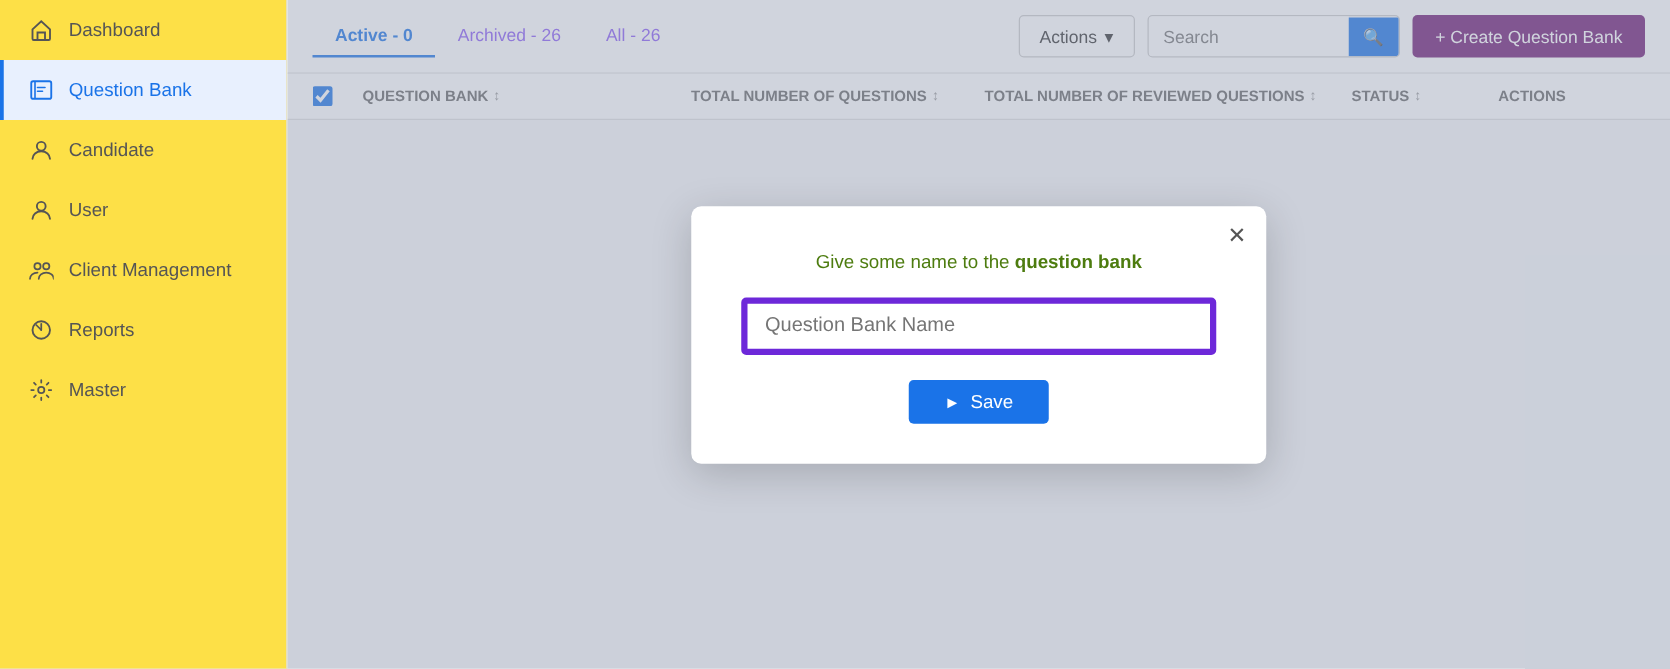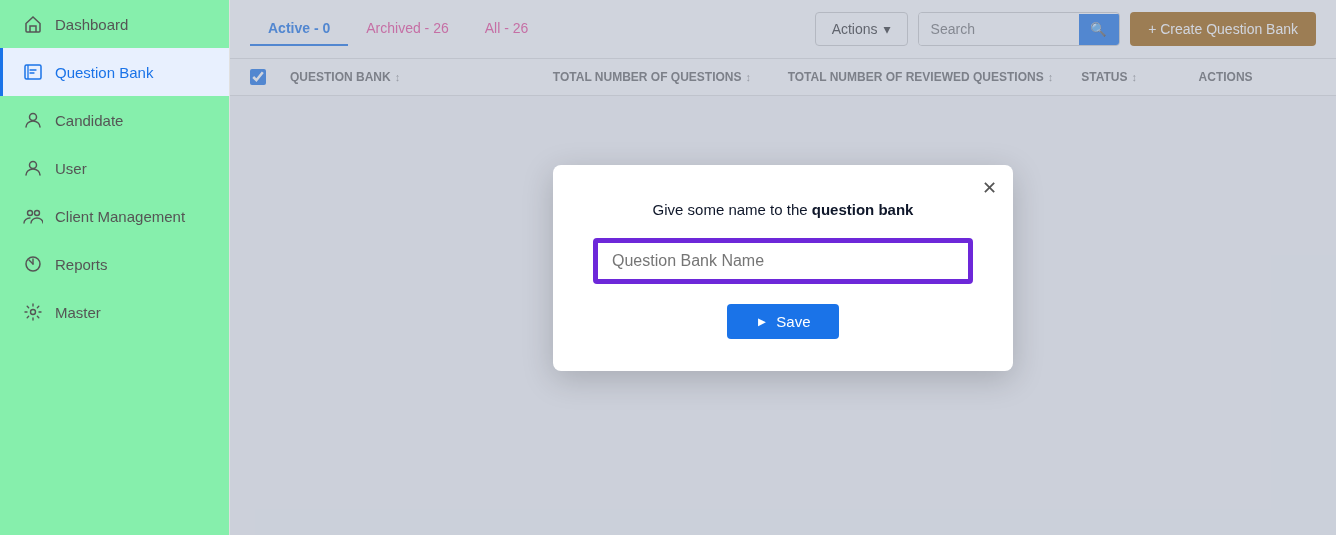--- a/index.html
+++ b/index.html
@@ -1,21 +1,21 @@
 <!DOCTYPE html>
 <html><head>
   <meta charset="utf-8">
   <style>
     * { box-sizing: border-box; margin: 0; padding: 0; }
     body { font-family: 'Segoe UI', Arial, sans-serif; background: #f0f2f5; display: flex; height: 535px; overflow: hidden; }
 
     
     .sidebar {
       width: 230px;
-      background: #86efac;
+      background: #fde047;
       border-right: 1px solid #e0e0e0;
       display: flex;
       flex-direction: column;
       height: 535px;
       flex-shrink: 0;
     }
     .sidebar-item {
       display: flex;
       align-items: center;
       gap: 12px;
@@ -52,21 +52,21 @@
       padding: 12px 20px;
       display: flex;
       align-items: center;
       gap: 0;
       border-bottom: 1px solid #e0e0e0;
     }
     .tab {
       padding: 8px 18px;
       cursor: pointer;
       font-size: 14px;
-      color: #ec4899;
+      color: #8b5cf6;
       border-bottom: 2px solid transparent;
     }
     .tab.active {
       color: #1a73e8;
       border-bottom: 2px solid #1a73e8;
       font-weight: 600;
     }
     .topbar-right {
       margin-left: auto;
       display: flex;
@@ -102,21 +102,21 @@
     .search-btn {
       background: #1a73e8;
       border: none;
       padding: 8px 12px;
       cursor: pointer;
       display: flex;
       align-items: center;
       color: #fff;
     }
     .create-btn {
-      background: #a16207;
+      background: #701a75;
       color: #fff;
       border: none;
       padding: 9px 18px;
       border-radius: 4px;
       cursor: pointer;
       font-size: 14px;
       display: flex;
       align-items: center;
       gap: 6px;
       white-space: nowrap;
@@ -184,21 +184,21 @@
       top: 14px; right: 16px;
       background: none;
       border: none;
       font-size: 18px;
       cursor: pointer;
       color: #555;
       line-height: 1;
     }
     .modal-title {
       font-size: 15px;
-      color: #0f172a;
+      color: #4d7c0f;
       margin-bottom: 20px;
       text-align: center;
     }
     .modal-title strong { font-weight: 700; }
     .modal-input {
       border: 5px solid #6d28d9;
       border-radius: 4px;
       padding: 9px 14px;
       font-size: 16px;
       width: 100%;

